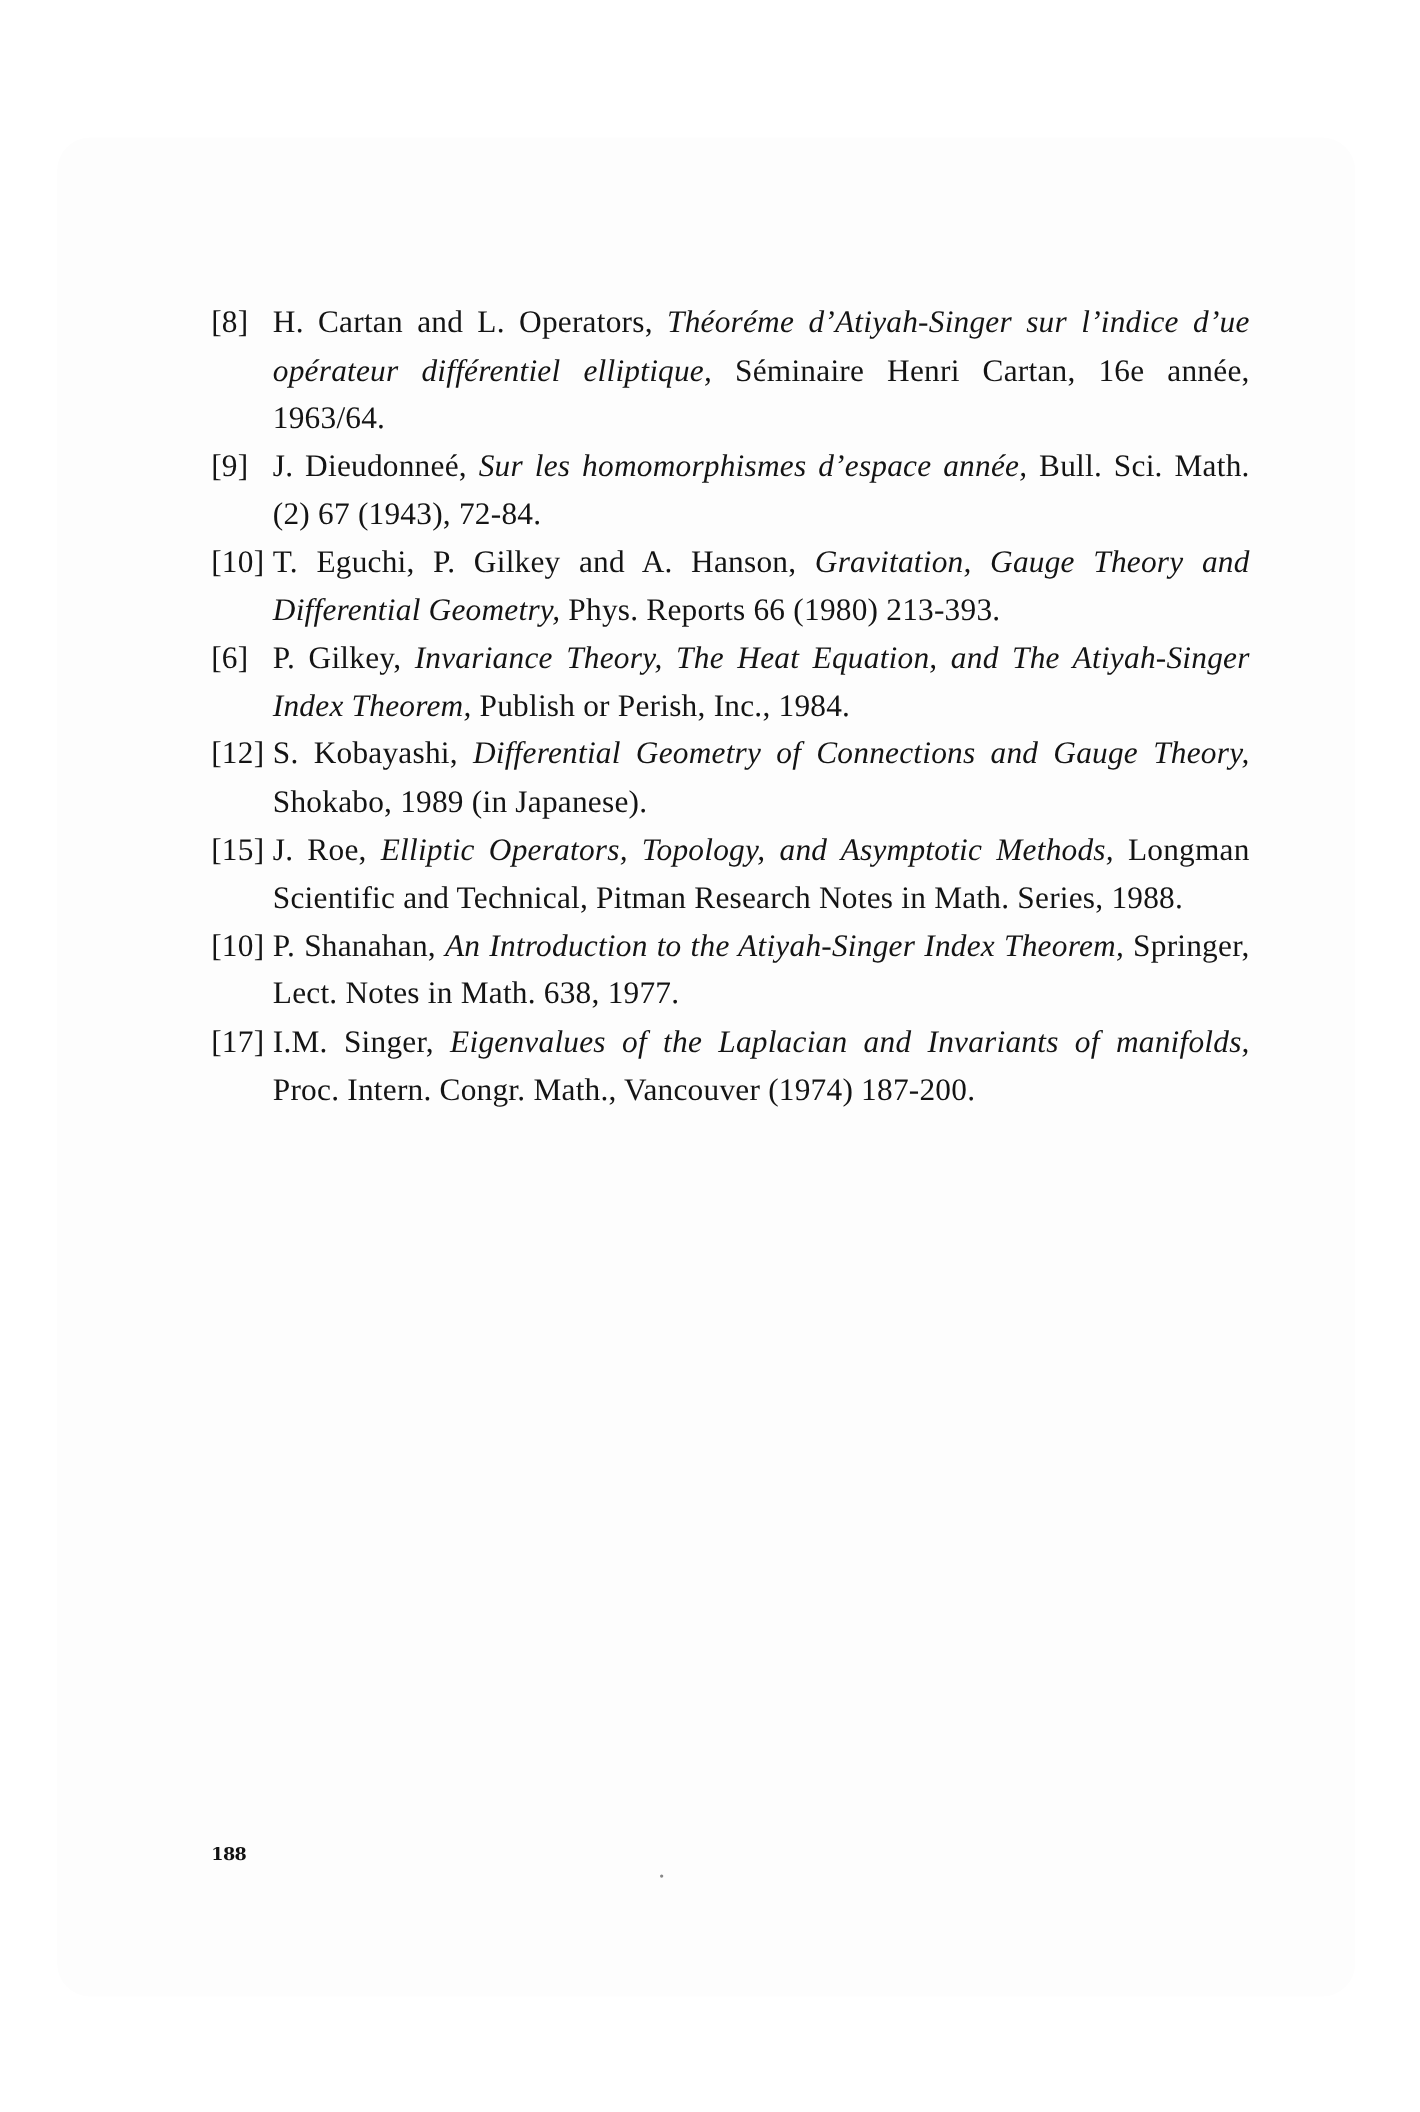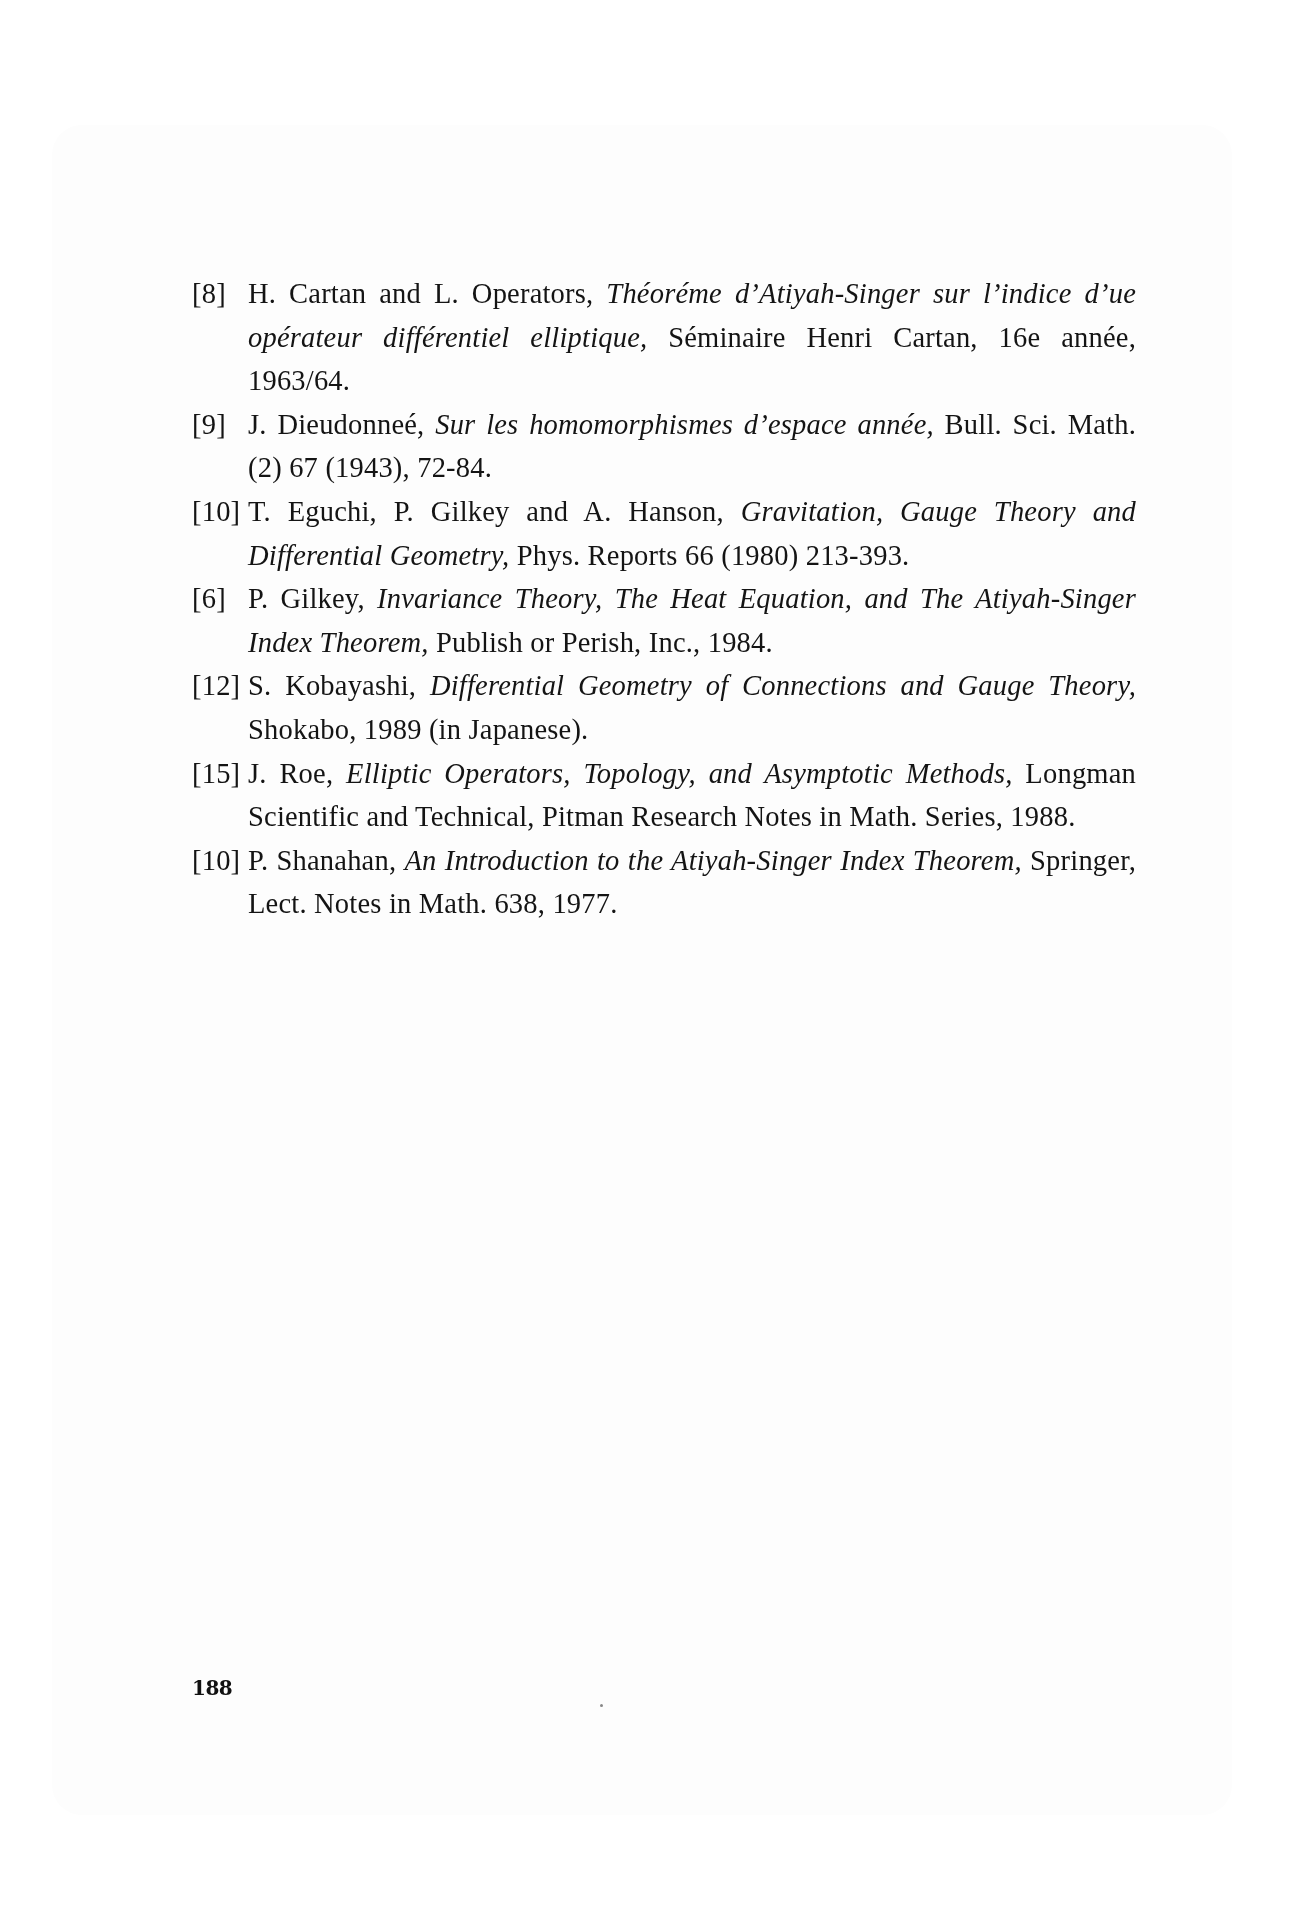--- a/index.html
+++ b/index.html
@@ -53,21 +53,21 @@
     }
     .seg-italic {
       font-style: italic;
     }
     .page-number {
       position: absolute;
       left: 192px;
       top: 1676px;
       font-family: "DejaVu Serif", "Liberation Serif", serif;
       font-weight: bold;
-      font-size: 20px;
+      font-size: 16px;
       color: #111111;
       letter-spacing: -0.5px;
     }
     .speck {
       position: absolute;
       left: 600px;
       top: 1704px;
       width: 3px;
       height: 3px;
       border-radius: 50%;
@@ -101,16 +101,20 @@
       <span class="ref-body"><span class="seg-roman">S. Kobayashi, </span><span class="seg-italic">Differential Geometry of Connections and Gauge Theory,</span><span class="seg-roman"> Shokabo, 1989 (in Japanese).</span></span>
     </li>
     <li class="ref">
       <span class="ref-num">[15]</span>
       <span class="ref-body"><span class="seg-roman">J. Roe, </span><span class="seg-italic">Elliptic Operators, Topology, and Asymptotic Methods,</span><span class="seg-roman"> Longman Scientific and Technical, Pitman Research Notes in Math. Series, 1988.</span></span>
     </li>
     <li class="ref">
       <span class="ref-num">[10]</span>
       <span class="ref-body"><span class="seg-roman">P. Shanahan, </span><span class="seg-italic">An Introduction to the Atiyah-Singer Index Theo­rem,</span><span class="seg-roman"> Springer, Lect. Notes in Math. 638, 1977.</span></span>
     </li>
+    <li class="ref">
+      <span class="ref-num">[17]</span>
+      <span class="ref-body"><span class="seg-roman">I.M. Singer, </span><span class="seg-italic">Eigenvalues of the Laplacian and Invariants of manifolds,</span><span class="seg-roman"> Proc. Intern. Congr. Math., Vancouver (1974) 187-200.</span></span>
+    </li>
   </ol>
 
 <div class="page-number">188</div>
 <div class="speck"></div>
 
 </body></html>

